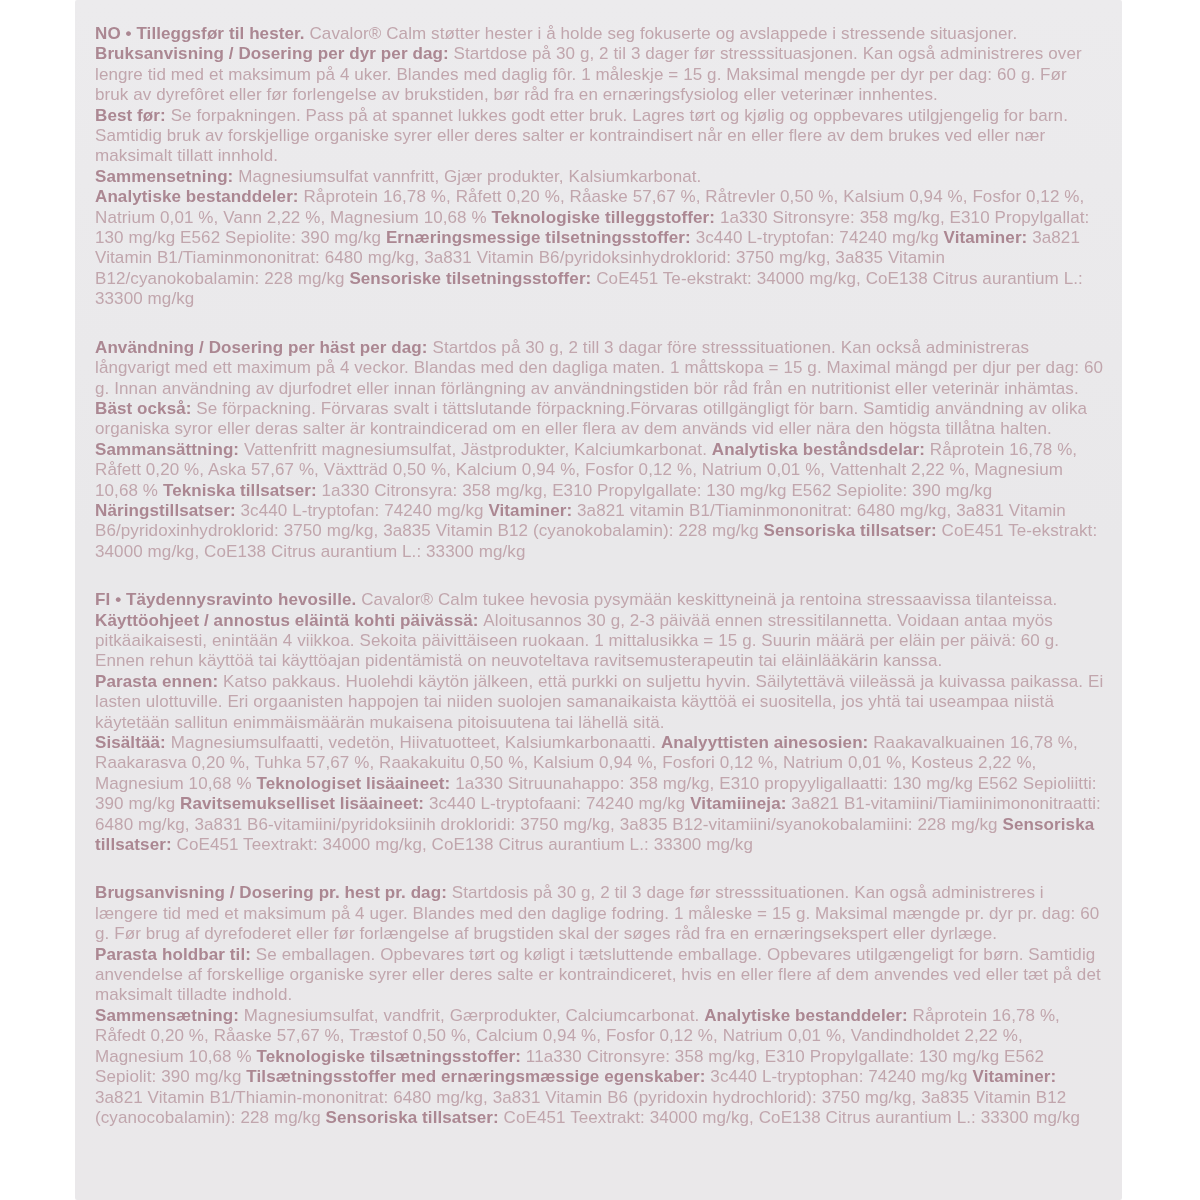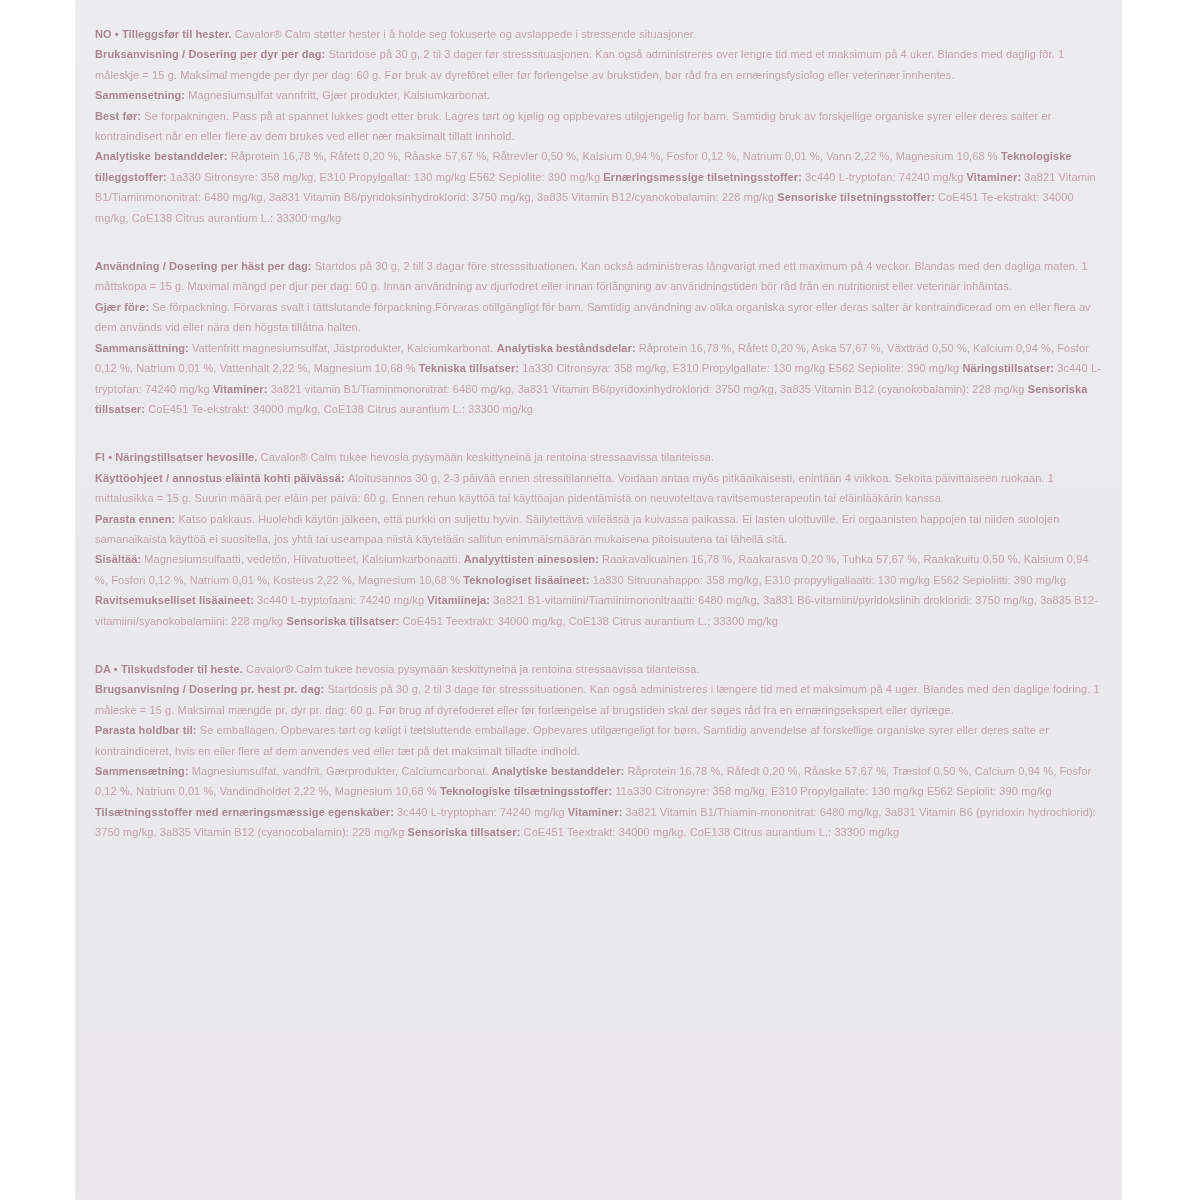--- a/index.html
+++ b/index.html
@@ -26,21 +26,21 @@
   }
   .content {
     padding: 24px 18px 0 20px;
     filter: blur(0.3px);
   }
   .section {
     margin: 0 0 28px 0;
   }
   .section p {
     margin: 0;
-    font-size: 11px;
+    font-size: 17px;
     line-height: 20.4px;
     color: #c1a6ad;
     letter-spacing: 0.1px;
   }
   .section .b {
     font-weight: bold;
     color: #ab8792;
   }
   .section .r {
     font-weight: normal;
@@ -49,36 +49,35 @@
 </style>
 </head>
 <body>
 
 <div class="page">
   <div class="label">
     <div class="content" id="sections">
         <div class="section">
           <p><span class="b">NO • Tilleggsfør til hester. </span><span class="r">Cavalor® Calm støtter hester i å holde seg fokuserte og avslappede i stressende situasjoner.</span></p>
           <p><span class="b">Bruksanvisning / Dosering per dyr per dag: </span><span class="r">Startdose på 30 g, 2 til 3 dager før stresssituasjonen. Kan også administreres over lengre tid med et maksimum på 4 uker. Blandes med daglig fôr. 1 måleskje = 15 g. Maksimal mengde per dyr per dag: 60 g. Før bruk av dyrefôret eller før forlengelse av brukstiden, bør råd fra en ernæringsfysiolog eller veterinær innhentes.</span></p>
+          <p><span class="b">Best før: </span><span class="r">Se forpakningen. Pass på at spannet lukkes godt etter bruk. Lagres tørt og kjølig og oppbevares utilgjengelig for barn. Samtidig bruk av forskjellige organiske syrer eller deres salter er kontraindisert når en eller flere av dem brukes ved eller nær maksimalt tillatt innhold.</span></p>
           <p><span class="b">Sammensetning: </span><span class="r">Magnesiumsulfat vannfritt, Gjær produkter, Kalsiumkarbonat.</span></p>
-          <p><span class="b">Best før: </span><span class="r">Se forpakningen. Pass på at spannet lukkes godt etter bruk. Lagres tørt og kjølig og oppbevares utilgjengelig for barn. Samtidig bruk av forskjellige organiske syrer eller deres salter er kontraindisert når en eller flere av dem brukes ved eller nær maksimalt tillatt innhold.</span></p>
           <p><span class="b">Analytiske bestanddeler: </span><span class="r">Råprotein 16,78 %, Råfett 0,20 %, Råaske 57,67 %, Råtrevler 0,50 %, Kalsium 0,94 %, Fosfor 0,12 %, Natrium 0,01 %, Vann 2,22 %, Magnesium 10,68 % </span><span class="b">Teknologiske tilleggstoffer: </span><span class="r">1a330 Sitronsyre: 358 mg/kg, E310 Propylgallat: 130 mg/kg E562 Sepiolite: 390 mg/kg </span><span class="b">Ernæringsmessige tilsetningsstoffer: </span><span class="r">3c440 L-tryptofan: 74240 mg/kg </span><span class="b">Vitaminer: </span><span class="r">3a821 Vitamin B1/Tiaminmononitrat: 6480 mg/kg, 3a831 Vitamin B6/pyridoksinhydroklorid: 3750 mg/kg, 3a835 Vitamin B12/cyanokobalamin: 228 mg/kg </span><span class="b">Sensoriske tilsetningsstoffer: </span><span class="r">CoE451 Te-ekstrakt: 34000 mg/kg, CoE138 Citrus aurantium L.: 33300 mg/kg</span></p>
         </div>
         <div class="section">
           <p><span class="b">Användning / Dosering per häst per dag: </span><span class="r">Startdos på 30 g, 2 till 3 dagar före stresssituationen. Kan också administreras långvarigt med ett maximum på 4 veckor. Blandas med den dagliga maten. 1 måttskopa = 15 g. Maximal mängd per djur per dag: 60 g. Innan användning av djurfodret eller innan förlängning av användningstiden bör råd från en nutritionist eller veterinär inhämtas.</span></p>
-          <p><span class="b">Gjær före: </span><span class="r">Se förpackning. Förvaras svalt i tättslutande förpackning.Förvaras otillgängligt för barn. Samtidig användning av olika organiska syror eller deras salter är kontraindicerad om en eller flera av dem används vid eller nära den högsta tillåtna halten.</span></p>
+          <p><span class="b">Bäst också: </span><span class="r">Se förpackning. Förvaras svalt i tättslutande förpackning.Förvaras otillgängligt för barn. Samtidig användning av olika organiska syror eller deras salter är kontraindicerad om en eller flera av dem används vid eller nära den högsta tillåtna halten.</span></p>
           <p><span class="b">Sammansättning: </span><span class="r">Vattenfritt magnesiumsulfat, Jästprodukter, Kalciumkarbonat. </span><span class="b">Analytiska beståndsdelar: </span><span class="r">Råprotein 16,78 %, Råfett 0,20 %, Aska 57,67 %, Växtträd 0,50 %, Kalcium 0,94 %, Fosfor 0,12 %, Natrium 0,01 %, Vattenhalt 2,22 %, Magnesium 10,68 % </span><span class="b">Tekniska tillsatser: </span><span class="r">1a330 Citronsyra: 358 mg/kg, E310 Propylgallate: 130 mg/kg E562 Sepiolite: 390 mg/kg </span><span class="b">Näringstillsatser: </span><span class="r">3c440 L-tryptofan: 74240 mg/kg </span><span class="b">Vitaminer: </span><span class="r">3a821 vitamin B1/Tiaminmononitrat: 6480 mg/kg, 3a831 Vitamin B6/pyridoxinhydroklorid: 3750 mg/kg, 3a835 Vitamin B12 (cyanokobalamin): 228 mg/kg </span><span class="b">Sensoriska tillsatser: </span><span class="r">CoE451 Te-ekstrakt: 34000 mg/kg, CoE138 Citrus aurantium L.: 33300 mg/kg</span></p>
         </div>
         <div class="section">
-          <p><span class="b">FI • Näringstillsatser hevosille. </span><span class="r">Cavalor® Calm tukee hevosia pysymään keskittyneinä ja rentoina stressaavissa tilanteissa.</span></p>
+          <p><span class="b">FI • Täydennysravinto hevosille. </span><span class="r">Cavalor® Calm tukee hevosia pysymään keskittyneinä ja rentoina stressaavissa tilanteissa.</span></p>
           <p><span class="b">Käyttöohjeet / annostus eläintä kohti päivässä: </span><span class="r">Aloitusannos 30 g, 2-3 päivää ennen stressitilannetta. Voidaan antaa myös pitkäaikaisesti, enintään 4 viikkoa. Sekoita päivittäiseen ruokaan. 1 mittalusikka = 15 g. Suurin määrä per eläin per päivä: 60 g. Ennen rehun käyttöä tai käyttöajan pidentämistä on neuvoteltava ravitsemusterapeutin tai eläinlääkärin kanssa.</span></p>
           <p><span class="b">Parasta ennen: </span><span class="r">Katso pakkaus. Huolehdi käytön jälkeen, että purkki on suljettu hyvin. Säilytettävä viileässä ja kuivassa paikassa. Ei lasten ulottuville. Eri orgaanisten happojen tai niiden suolojen samanaikaista käyttöä ei suositella, jos yhtä tai useampaa niistä käytetään sallitun enimmäismäärän mukaisena pitoisuutena tai lähellä sitä.</span></p>
           <p><span class="b">Sisältää: </span><span class="r">Magnesiumsulfaatti, vedetön, Hiivatuotteet, Kalsiumkarbonaatti. </span><span class="b">Analyyttisten ainesosien: </span><span class="r">Raakavalkuainen 16,78 %, Raakarasva 0,20 %, Tuhka 57,67 %, Raakakuitu 0,50 %, Kalsium 0,94 %, Fosfori 0,12 %, Natrium 0,01 %, Kosteus 2,22 %, Magnesium 10,68 % </span><span class="b">Teknologiset lisäaineet: </span><span class="r">1a330 Sitruunahappo: 358 mg/kg, E310 propyyligallaatti: 130 mg/kg E562 Sepioliitti: 390 mg/kg </span><span class="b">Ravitsemukselliset lisäaineet: </span><span class="r">3c440 L-tryptofaani: 74240 mg/kg </span><span class="b">Vitamiineja: </span><span class="r">3a821 B1-vitamiini/Tiamiinimononitraatti: 6480 mg/kg, 3a831 B6-vitamiini/pyridoksiinih drokloridi: 3750 mg/kg, 3a835 B12-vitamiini/syanokobalamiini: 228 mg/kg </span><span class="b">Sensoriska tillsatser: </span><span class="r">CoE451 Teextrakt: 34000 mg/kg, CoE138 Citrus aurantium L.: 33300 mg/kg</span></p>
         </div>
         <div class="section">
-          <p><span class="b">DA • Tilskudsfoder til heste. </span><span class="r">Cavalor® Calm tukee hevosia pysymään keskittyneinä ja rentoina stressaavissa tilanteissa.</span></p>
           <p><span class="b">Brugsanvisning / Dosering pr. hest pr. dag: </span><span class="r">Startdosis på 30 g, 2 til 3 dage før stresssituationen. Kan også administreres i længere tid med et maksimum på 4 uger. Blandes med den daglige fodring. 1 måleske = 15 g. Maksimal mængde pr. dyr pr. dag: 60 g. Før brug af dyrefoderet eller før forlængelse af brugstiden skal der søges råd fra en ernæringsekspert eller dyrlæge.</span></p>
           <p><span class="b">Parasta holdbar til: </span><span class="r">Se emballagen. Opbevares tørt og køligt i tætsluttende emballage. Opbevares utilgængeligt for børn. Samtidig anvendelse af forskellige organiske syrer eller deres salte er kontraindiceret, hvis en eller flere af dem anvendes ved eller tæt på det maksimalt tilladte indhold.</span></p>
           <p><span class="b">Sammensætning: </span><span class="r">Magnesiumsulfat, vandfrit, Gærprodukter, Calciumcarbonat. </span><span class="b">Analytiske bestanddeler: </span><span class="r">Råprotein 16,78 %, Råfedt 0,20 %, Råaske 57,67 %, Træstof 0,50 %, Calcium 0,94 %, Fosfor 0,12 %, Natrium 0,01 %, Vandindholdet 2,22 %, Magnesium 10,68 % </span><span class="b">Teknologiske tilsætningsstoffer: </span><span class="r">11a330 Citronsyre: 358 mg/kg, E310 Propylgallate: 130 mg/kg E562 Sepiolit: 390 mg/kg </span><span class="b">Tilsætningsstoffer med ernæringsmæssige egenskaber: </span><span class="r">3c440 L-tryptophan: 74240 mg/kg </span><span class="b">Vitaminer: </span><span class="r">3a821 Vitamin B1/Thiamin-mononitrat: 6480 mg/kg, 3a831 Vitamin B6 (pyridoxin hydrochlorid): 3750 mg/kg, 3a835 Vitamin B12 (cyanocobalamin): 228 mg/kg </span><span class="b">Sensoriska tillsatser: </span><span class="r">CoE451 Teextrakt: 34000 mg/kg, CoE138 Citrus aurantium L.: 33300 mg/kg</span></p>
         </div>
       </div>
   </div>
 </div>
 
 </body></html>

